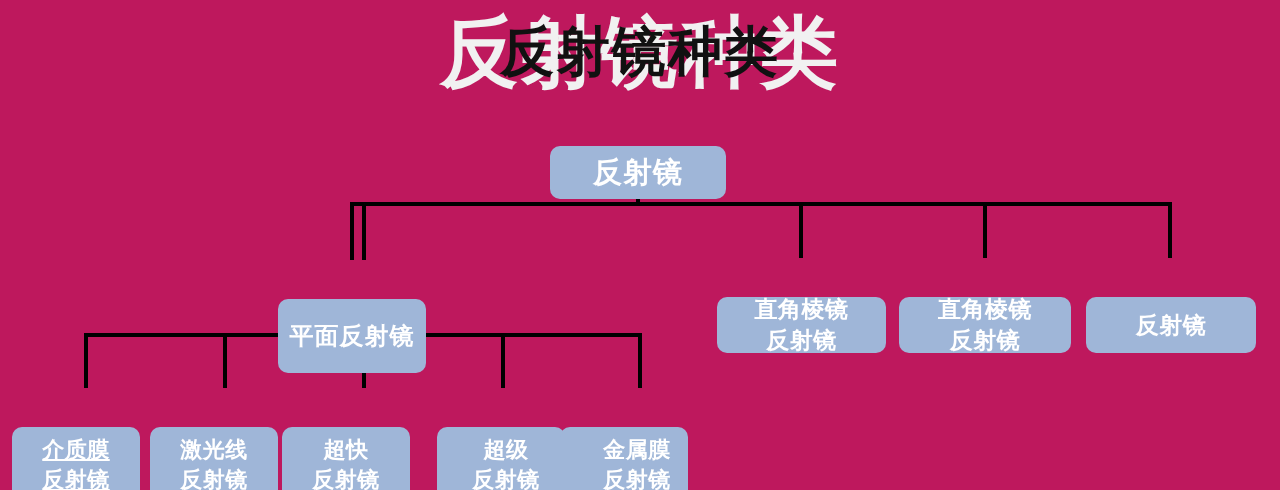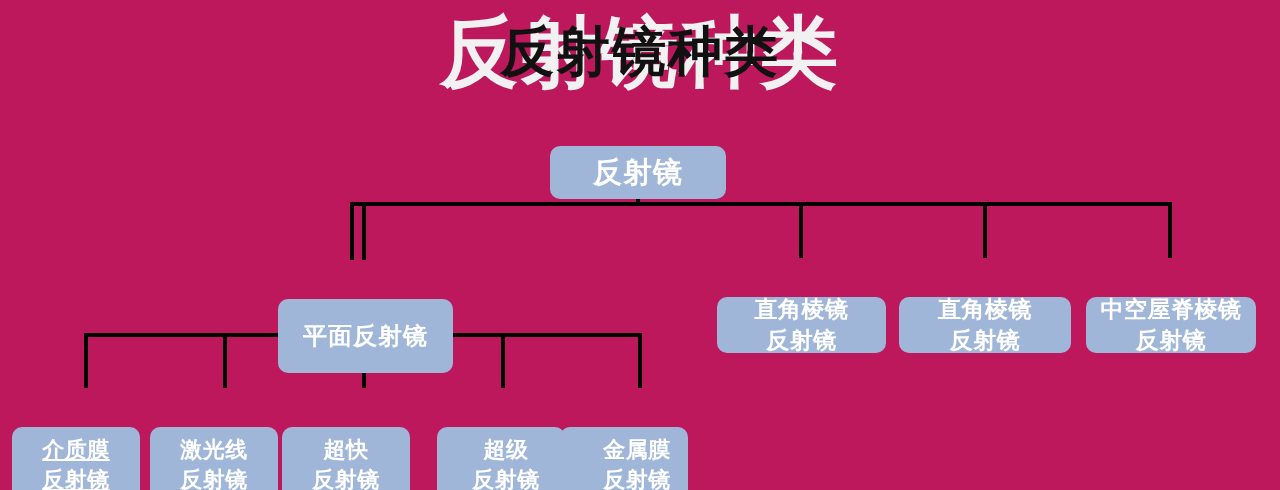--- a/index.html
+++ b/index.html
@@ -81,21 +81,21 @@
     left: 550px;
     top: 105px;
     width: 176px;
     height: 53px;
     font-size: 29px;
     letter-spacing: 1px;
   }
   .node-l1-wide {
     left: 278px;
     top: 258px;
-    width: 175px;
+    width: 148px;
     height: 74px;
     font-size: 24px;
     letter-spacing: 1px;
   }
   .node-l1 {
     top: 256px;
     height: 56px;
     font-size: 23px;
     line-height: 31px;
     letter-spacing: 0.5px;
@@ -192,21 +192,20 @@
 
   <div class="node node-l1 n-offaxis">
     <div>
       <span class="line">直角棱镜</span>
       <span class="line">反射镜</span>
     </div>
   </div>
 
   <div class="node node-l1 n-hollow">
     <div>
-      <span class="line">中空屋脊棱镜</span>
       <span class="line">反射镜</span>
     </div>
   </div>
 
   <div class="node node-leaf n-leaf0">
     <div>
       <span class="line">介质膜</span>
       <span class="line">反射镜</span>
     </div>
   </div>

